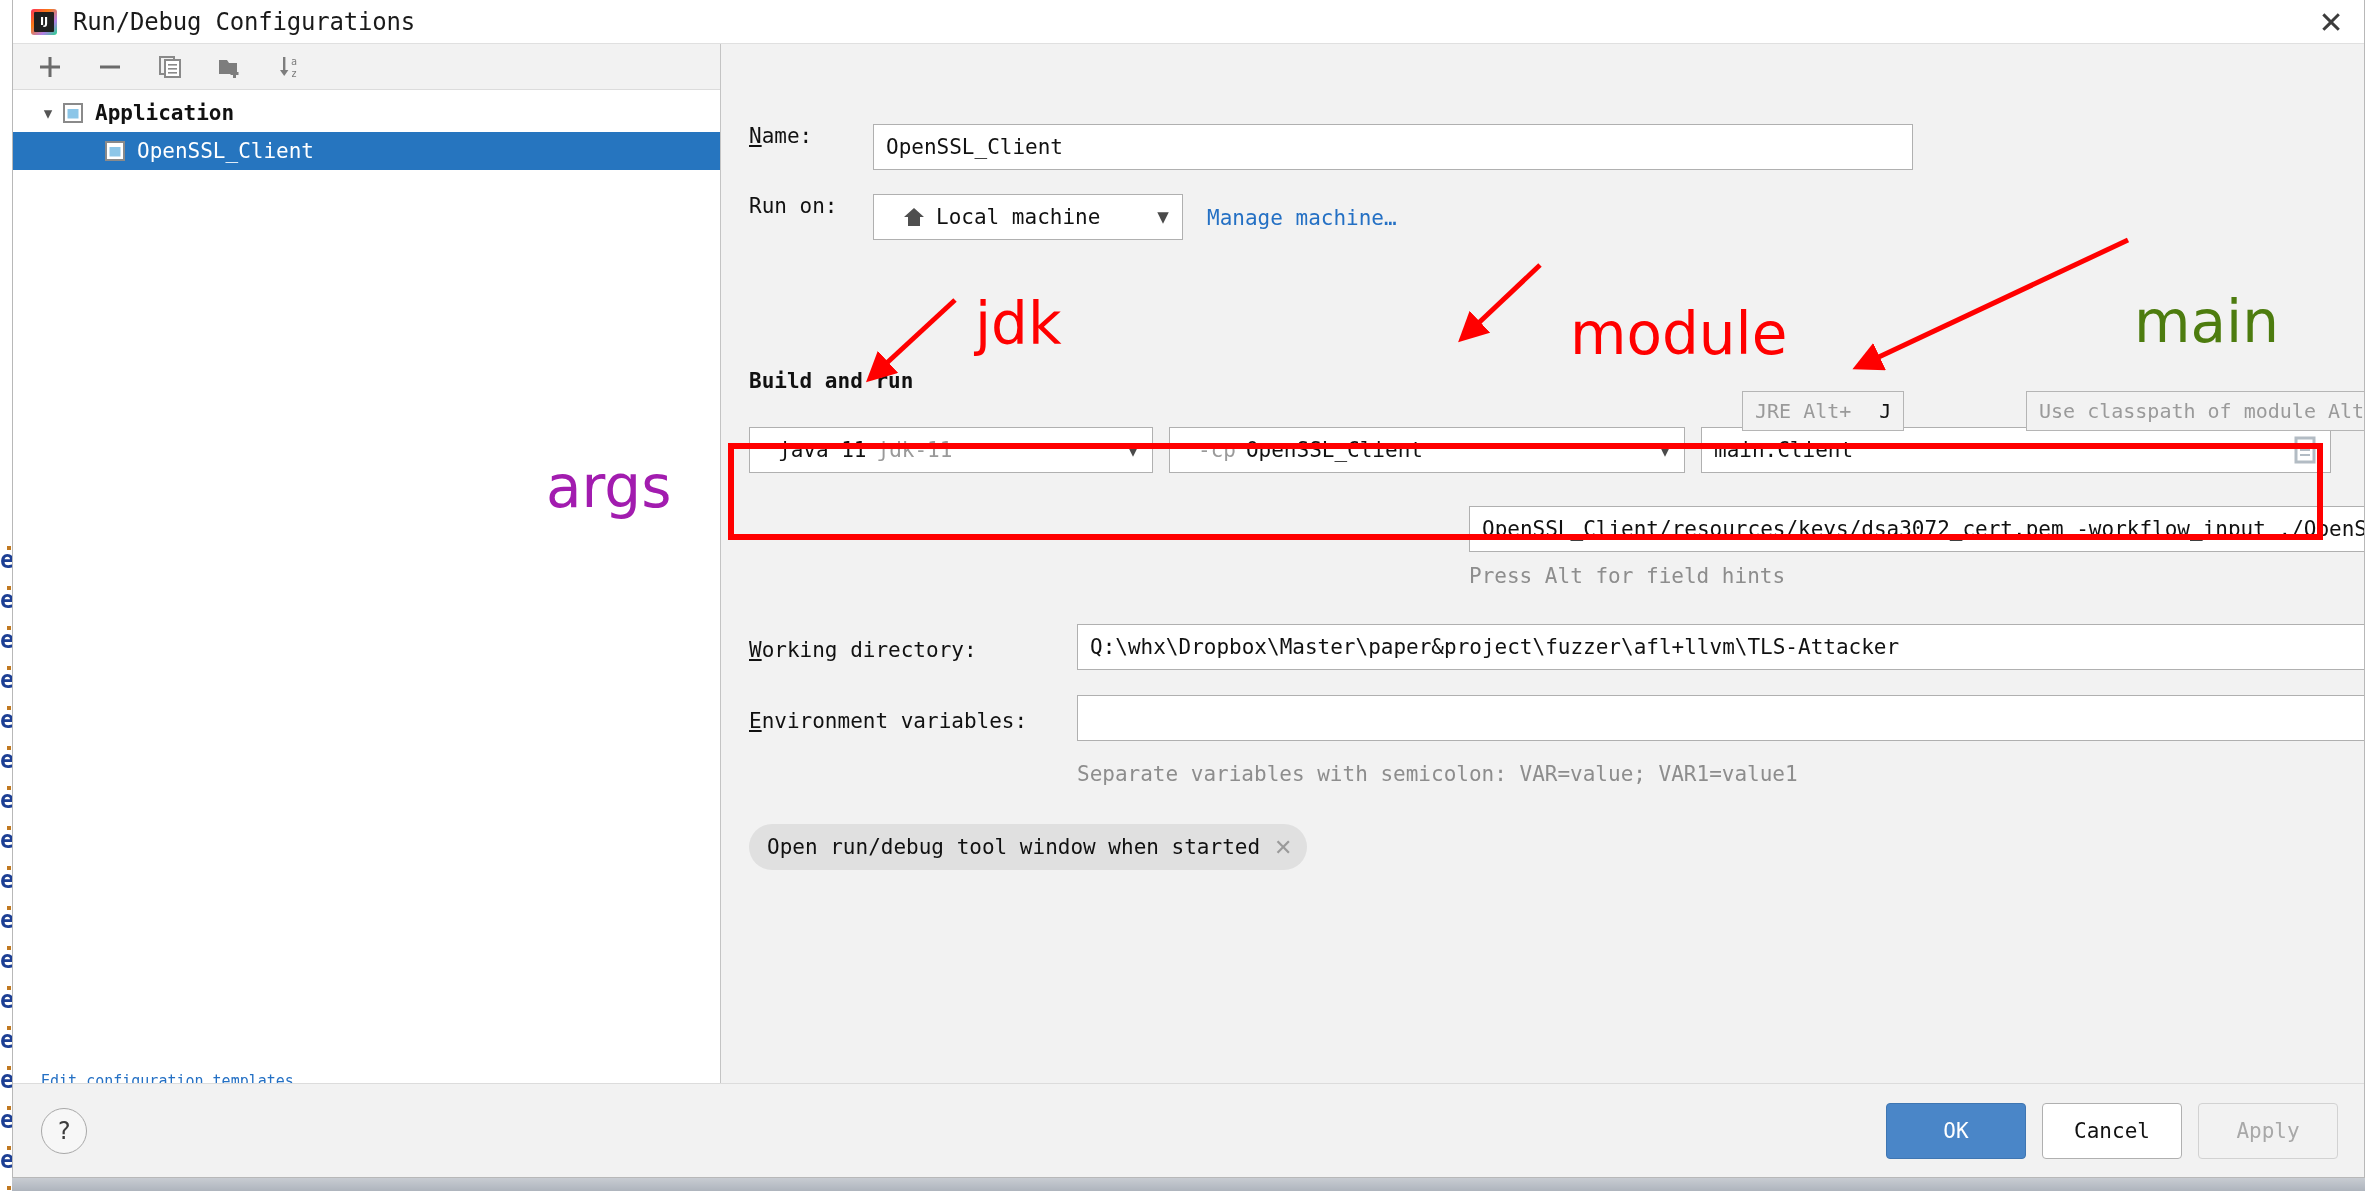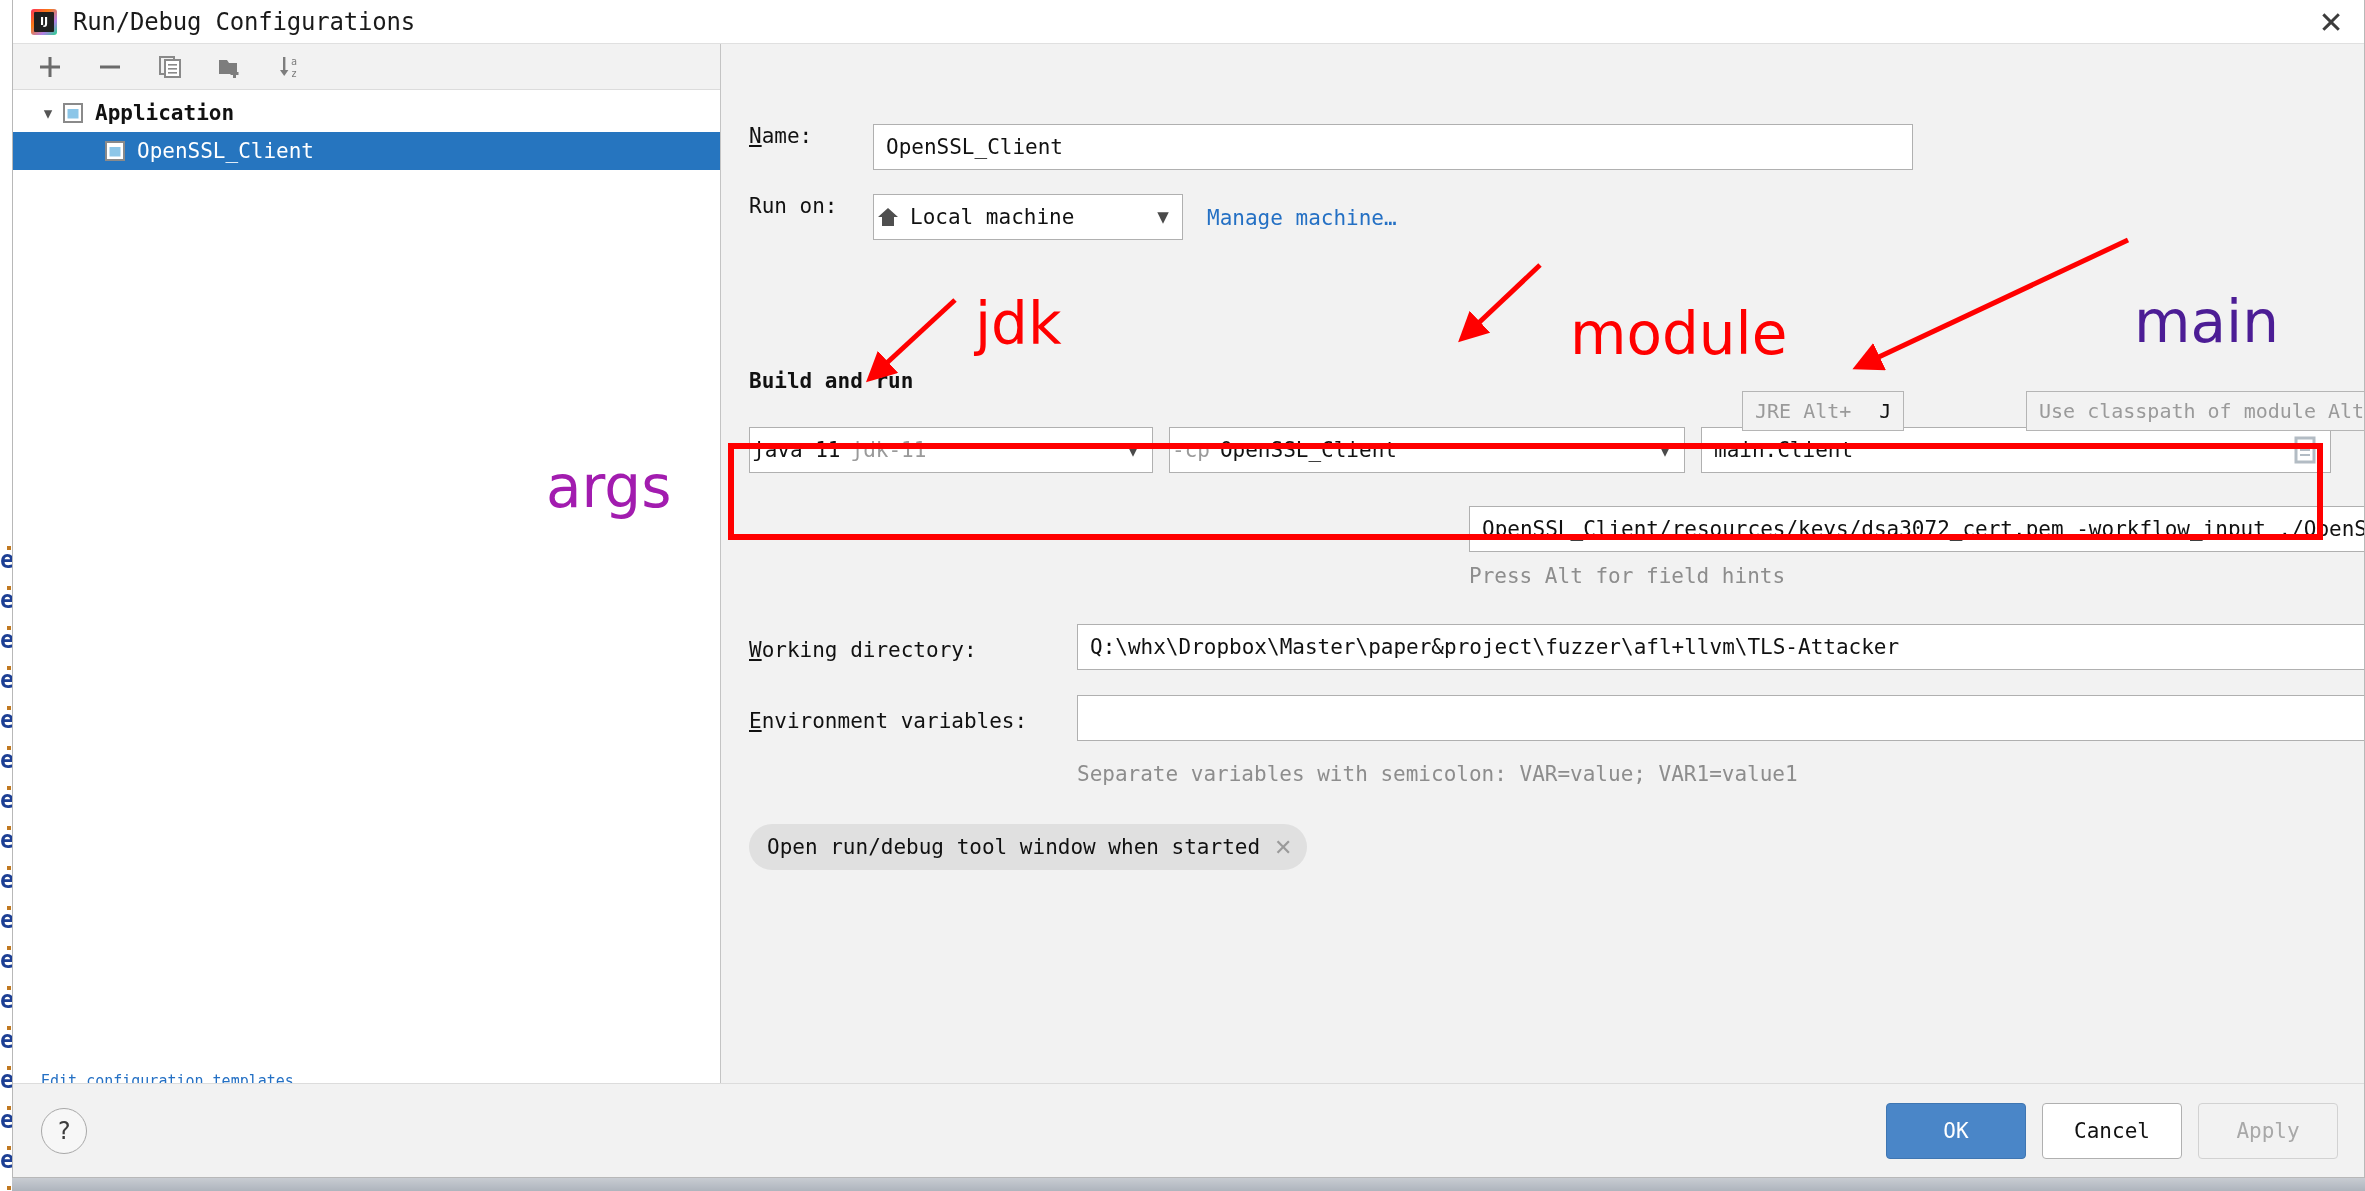--- a/index.html
+++ b/index.html
@@ -103,21 +103,21 @@
 
   .txtfield {
     background: #ffffff; border: 1px solid #b0b0b0; height: 46px;
     display: flex; align-items: center; padding: 0 12px;
     font-size: 21px; color: #111;
   }
   .txtfield .val { white-space: nowrap; overflow: hidden; }
 
   .combo {
     background: #ffffff; border: 1px solid #b0b0b0; height: 46px;
-    display: flex; align-items: center; padding: 0 6px 0 2px;
+    display: flex; align-items: center; padding: 0 6px 0 28px;
     font-size: 21px; color: #111; cursor: pointer; position: relative;
   }
   .combo .arrow {
     margin-left: auto; width: 26px; text-align: center; color: #4a4a4a;
     font-size: 15px; font-family: "DejaVu Sans", sans-serif;
   }
   .dim { color: #9a9a9a; }
 
   .linkblue { color: #2470c4; cursor: pointer; }
 
@@ -374,21 +374,21 @@
   </div>
 
 </div>
 
 <div id="shadow-bottom"></div>
 
 <div id="redbox" style="left: 728px; top: 443px; width: 1595px; height: 97px; border-color: rgb(255, 0, 0);"></div>
 
 <div class="annot-txt" style="left: 975px; top: 295px; color: rgb(255, 0, 0); position: absolute; z-index: 70;">jdk</div>
 <div class="annot-txt" style="left: 1570px; top: 305px; color: rgb(255, 0, 0); position: absolute; z-index: 70;">module</div>
-<div class="annot-txt" style="left: 2134px; top: 293px; color: #4c1d95; position: absolute; z-index: 70;">main</div>
+<div class="annot-txt" style="left: 2134px; top: 293px; color: #4d7c0f; position: absolute; z-index: 70;">main</div>
 <div class="annot-txt" style="left: 546px; top: 458px; color: #a21caf; position: absolute; z-index: 70;">args</div>
 <svg id="annot">
   <defs>
     <marker id="ah" markerWidth="6" markerHeight="6" refX="3" refY="3" orient="auto">
       <path d="M0,0 L6,3 L0,6 z" fill="#ff0000"></path>
     </marker>
   </defs>
   <g id="arrow-layer">
       <line x1="955" y1="300" x2="877" y2="372" stroke="#ff0000" stroke-width="5" marker-end="url(#ah)"></line>
       <line x1="1540" y1="265" x2="1469" y2="332" stroke="#ff0000" stroke-width="5" marker-end="url(#ah)"></line>

